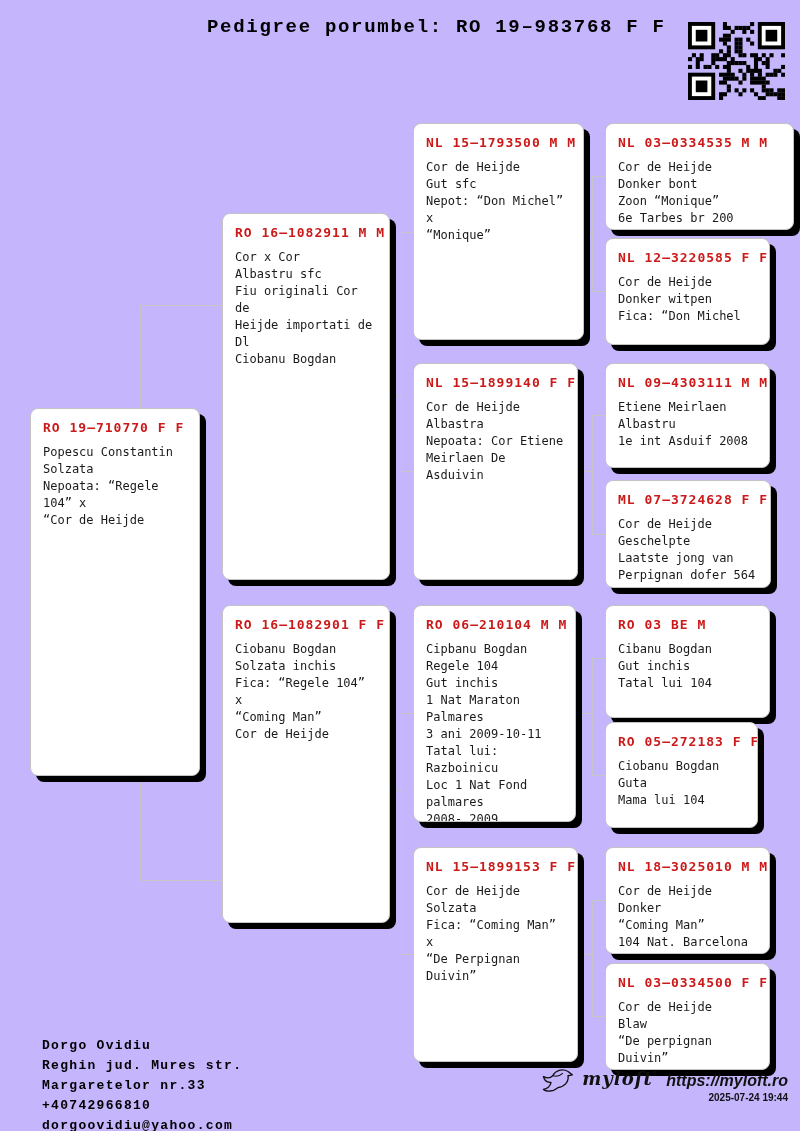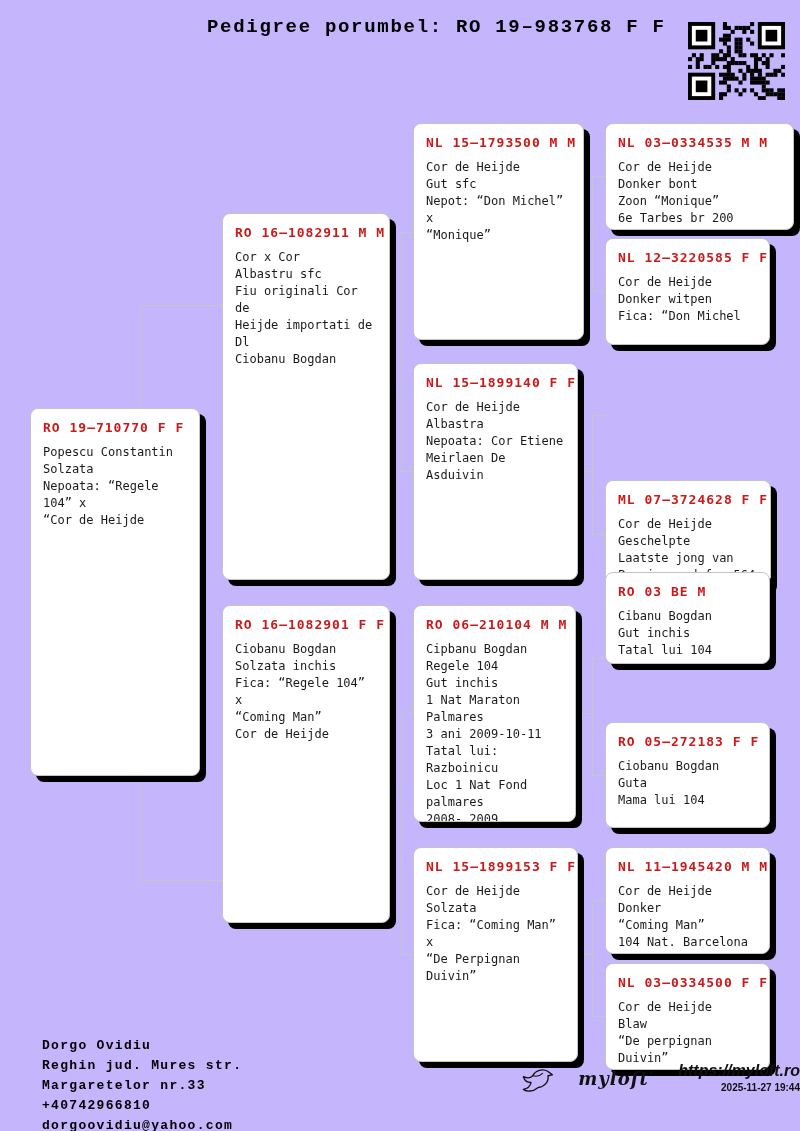--- a/index.html
+++ b/index.html
@@ -36,33 +36,33 @@
   }
   .hl{position:absolute;height:1px;background:var(--line);}
   .vl{position:absolute;width:1px;background:var(--line);}
   .owner{
     position:absolute;left:42px;top:1036px;
     font-family:"Liberation Mono",monospace;font-weight:bold;
     font-size:13px;letter-spacing:1.3px;line-height:20px;
     color:#000;white-space:pre-line;
   }
   .brand{
-    position:absolute;right:0;top:1062px;
-    display:flex;align-items:flex-start;gap:24px;
+    position:absolute;right:12px;top:1062px;
+    display:flex;align-items:flex-start;gap:8px;
   }
   .brand .bird{margin-top:4px;}
   .brand .wordmark{
     font-family:"DejaVu Serif",serif;font-style:italic;font-weight:bold;
     font-size:18px;color:#111;margin-top:6px;letter-spacing:1px;
   }
   .brand .wordmark sup{font-size:9px;}
   .brand .urlcol{display:flex;flex-direction:column;align-items:flex-end;}
   .brand .url{
     font-family:"Liberation Sans",sans-serif;font-weight:bold;font-style:italic;
-    font-size:16px;color:#111;text-decoration:none;
+    font-size:16px;color:#111;text-decoration:none;margin-top:10px;
   }
   .brand .stamp{
     font-family:"Liberation Sans",sans-serif;font-weight:bold;
     font-size:10px;color:#111;margin-top:2px;
   }
 </style>
 </head>
 <body>
 
 <div id="page">
@@ -318,41 +318,47 @@
 Zoon “Monique”
 6e Tarbes br 200
 “Monique” vloog</div>
   </div>
   <div class="box" style="left:605px;top:238px;width:165px;height:107px">
     <div class="box-ring">NL 12–3220585 F F</div>
     <div class="box-body">Cor de Heijde
 Donker witpen
 Fica: “Don Michel</div>
   </div>
+  <div class="box" style="left:605px;top:363px;width:165px;height:105px">
+    <div class="box-ring">NL 09–4303111 M M</div>
+    <div class="box-body">Etiene Meirlaen
+Albastru
+1e int Asduif 2008</div>
+  </div>
   <div class="box" style="left:605px;top:480px;width:166px;height:108px">
     <div class="box-ring">ML 07–3724628 F F</div>
     <div class="box-body">Cor de Heijde
 Geschelpte
 Laatste jong van
 Perpignan dofer 564</div>
   </div>
-  <div class="box" style="left:605px;top:572px;width:165px;height:92px">
+  <div class="box" style="left:605px;top:605px;width:165px;height:113px">
     <div class="box-ring">RO 03 BE M</div>
     <div class="box-body">Cibanu Bogdan
 Gut inchis
 Tatal lui 104</div>
   </div>
-  <div class="box" style="left:605px;top:722px;width:165px;height:106px">
+  <div class="box" style="left:605px;top:722px;width:153px;height:106px">
     <div class="box-ring">RO 05–272183 F F</div>
     <div class="box-body">Ciobanu Bogdan
 Guta
 Mama lui 104</div>
   </div>
   <div class="box" style="left:605px;top:847px;width:165px;height:107px">
-    <div class="box-ring">NL 11–1945420 M M</div>
+    <div class="box-ring">NL 18–3025010 M M</div>
     <div class="box-body">Cor de Heijde
 Donker
 “Coming Man”
 104 Nat. Barcelona
 27e Nat. Perpignan</div>
   </div>
   <div class="box" style="left:605px;top:963px;width:165px;height:107px">
     <div class="box-ring">NL 03–0334500 F F</div>
     <div class="box-body">Cor de Heijde
 Blaw
@@ -368,17 +374,17 @@
 dorgoovidiu@yahoo.com</div>
 
   <div class="brand">
     <svg class="bird" width="34" height="28" viewBox="0 0 40 32">
       <path d="M33 6 L38 10 L33 11 C34 18 29 24 21 25 C15 30 8 30 4 27 C9 26 12 23 13 19 C8 19 5 16 4 12 C8 14 12 14 15 11 C18 5 26 2 33 6 Z" fill="none" stroke="#111" stroke-width="1.6" stroke-linejoin="round"></path>
       <path d="M15 11 C19 12 24 11 27 8" fill="none" stroke="#111" stroke-width="1.2"></path>
     </svg>
     <span class="wordmark"><span>myloft</span><sup>°</sup></span>
     <span class="urlcol">
       <a class="url" href="#">https://myloft.ro</a>
-      <span class="stamp">2025-11-27 19:44</span>
+      <span class="stamp">2025-07-24 19:44</span>
     </span>
   </div>
 
 </div>
 
 </body></html>

